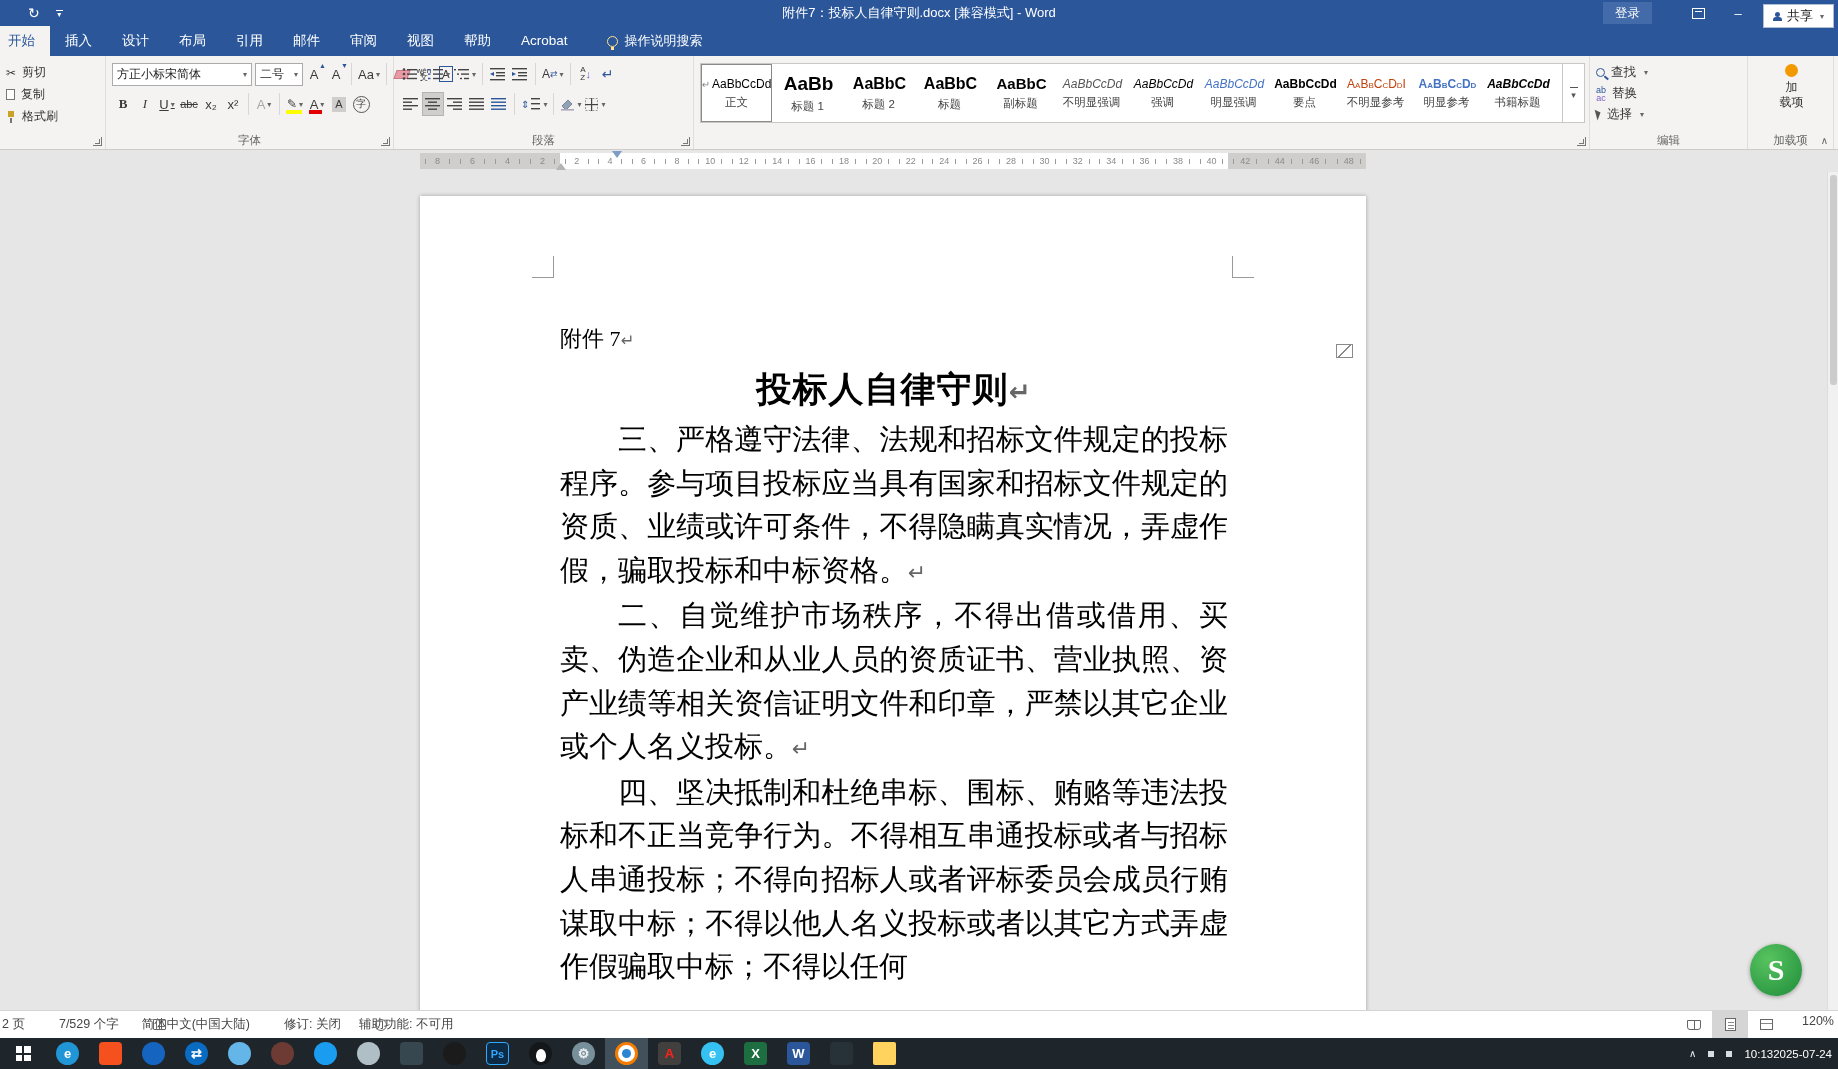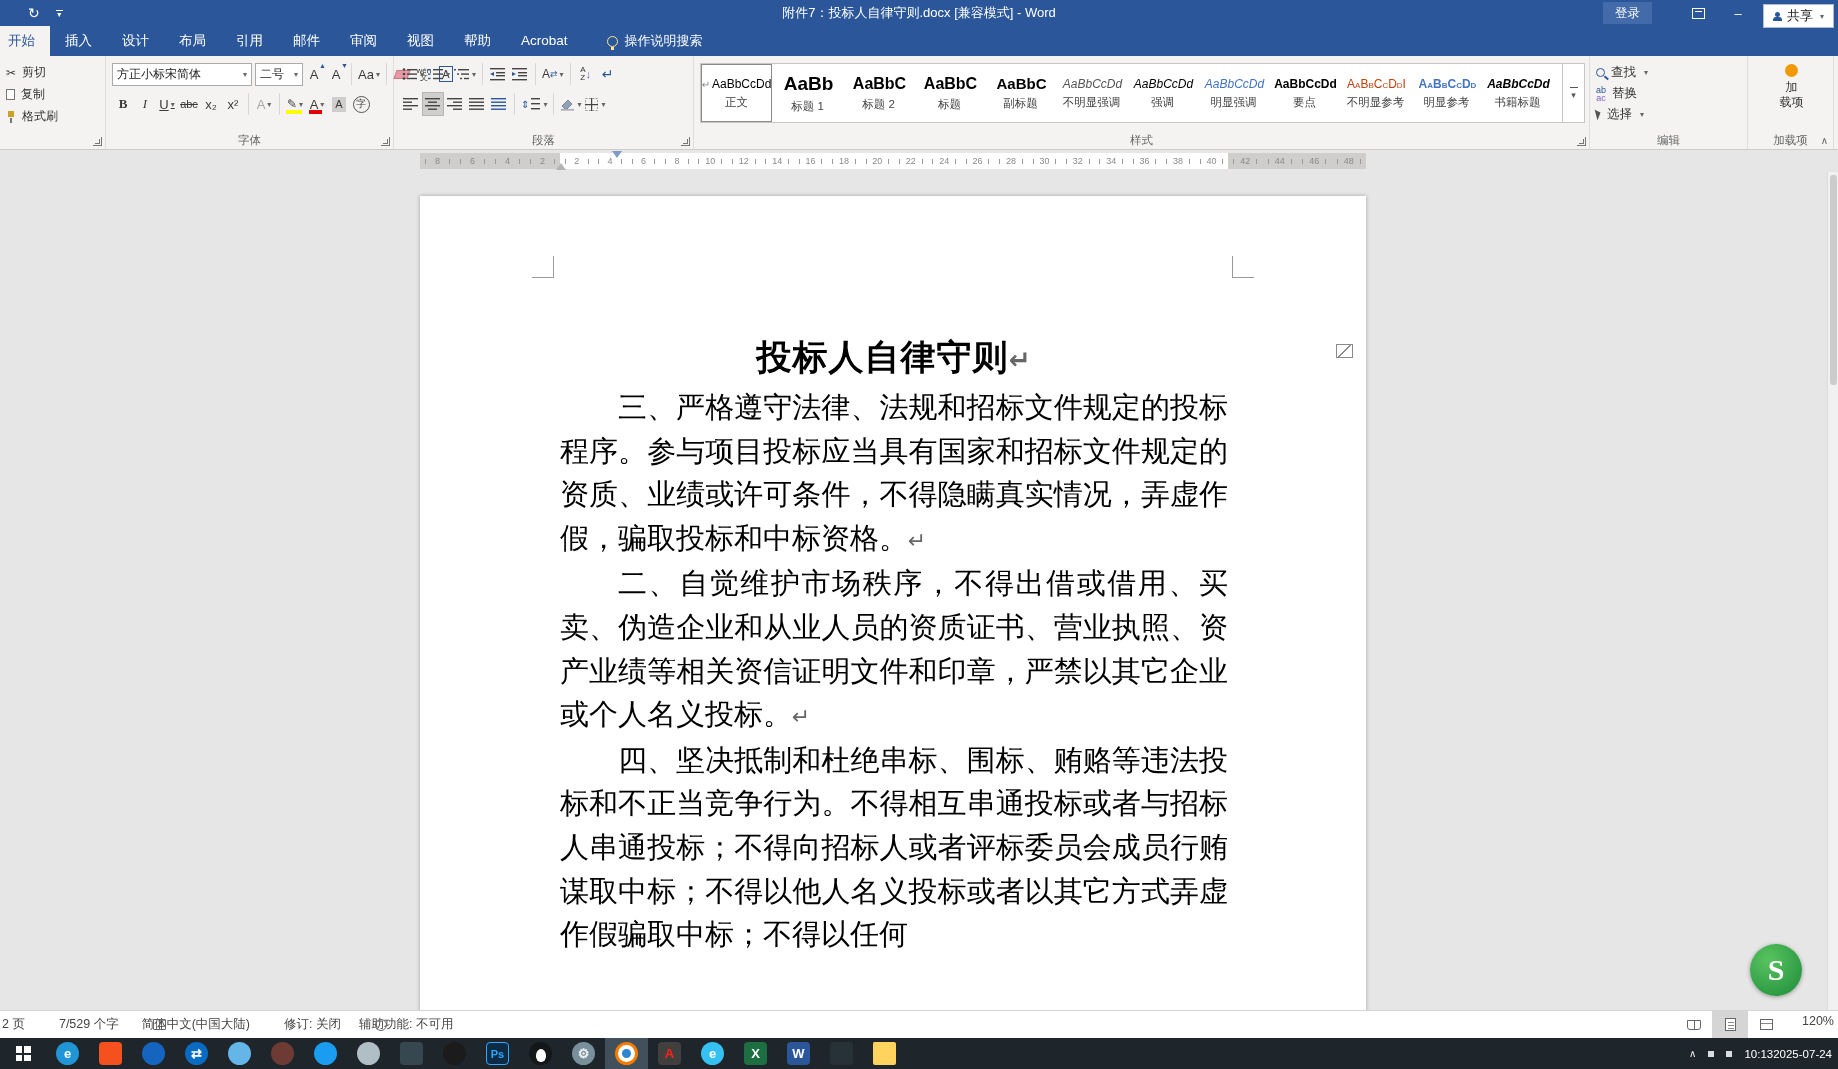--- a/index.html
+++ b/index.html
@@ -522,21 +522,20 @@
 
           <div class="st-item st-book">
             <span class="st-prev"><span class="st-pre"></span><span>AaBbCcDd</span></span>
             <span class="st-lbl">书籍标题</span>
           </div>
         </div>
       <div class="gal-more">
           <span class="bar"></span>
           <span>▾</span>
         </div>
-      <div class="grp-label">样式</div>
       <span class="launcher"></span>
     </div>
 
     <div class="grp editg">
       <div class="ed-row">
           <span class="ic-search"></span>
           <span>查找</span>
           <span class="caret">▾</span>
         </div>
       <div class="ed-row">
@@ -607,20 +606,21 @@
       <span class="m-first"></span>
       <span class="m-hang"></span>
     </div>
   </div>
 
   <div class="workspace">
     <div class="page">
       <span class="crop-tl"></span>
       <span class="crop-tr"></span>
       <div class="doc">
+        <div class="att-line"><span>附件 7</span><span class="mark">↵</span></div>
         <div class="doc-title"><span>投标人自律守则</span><span class="mark">↵</span></div>
         <div>
 
 
             <div class="para"><span>三、严格遵守法律、法规和招标文件规定的投标程序。参与项目投标应当具有国家和招标文件规定的资质、业绩或许可条件，不得隐瞒真实情况，弄虚作假，骗取投标和中标资格。</span><span class="mark">↵</span></div>
 
             <div class="para"><span>二、自觉维护市场秩序，不得出借或借用、买卖、伪造企业和从业人员的资质证书、营业执照、资产业绩等相关资信证明文件和印章，严禁以其它企业或个人名义投标。</span><span class="mark">↵</span></div>
 
             <div class="para"><span>四、坚决抵制和杜绝串标、围标、贿赂等违法投标和不正当竞争行为。不得相互串通投标或者与招标人串通投标；不得向招标人或者评标委员会成员行贿谋取中标；不得以他人名义投标或者以其它方式弄虚作假骗取中标；不得以任何</span><span class="mark"></span></div>
           </div>

